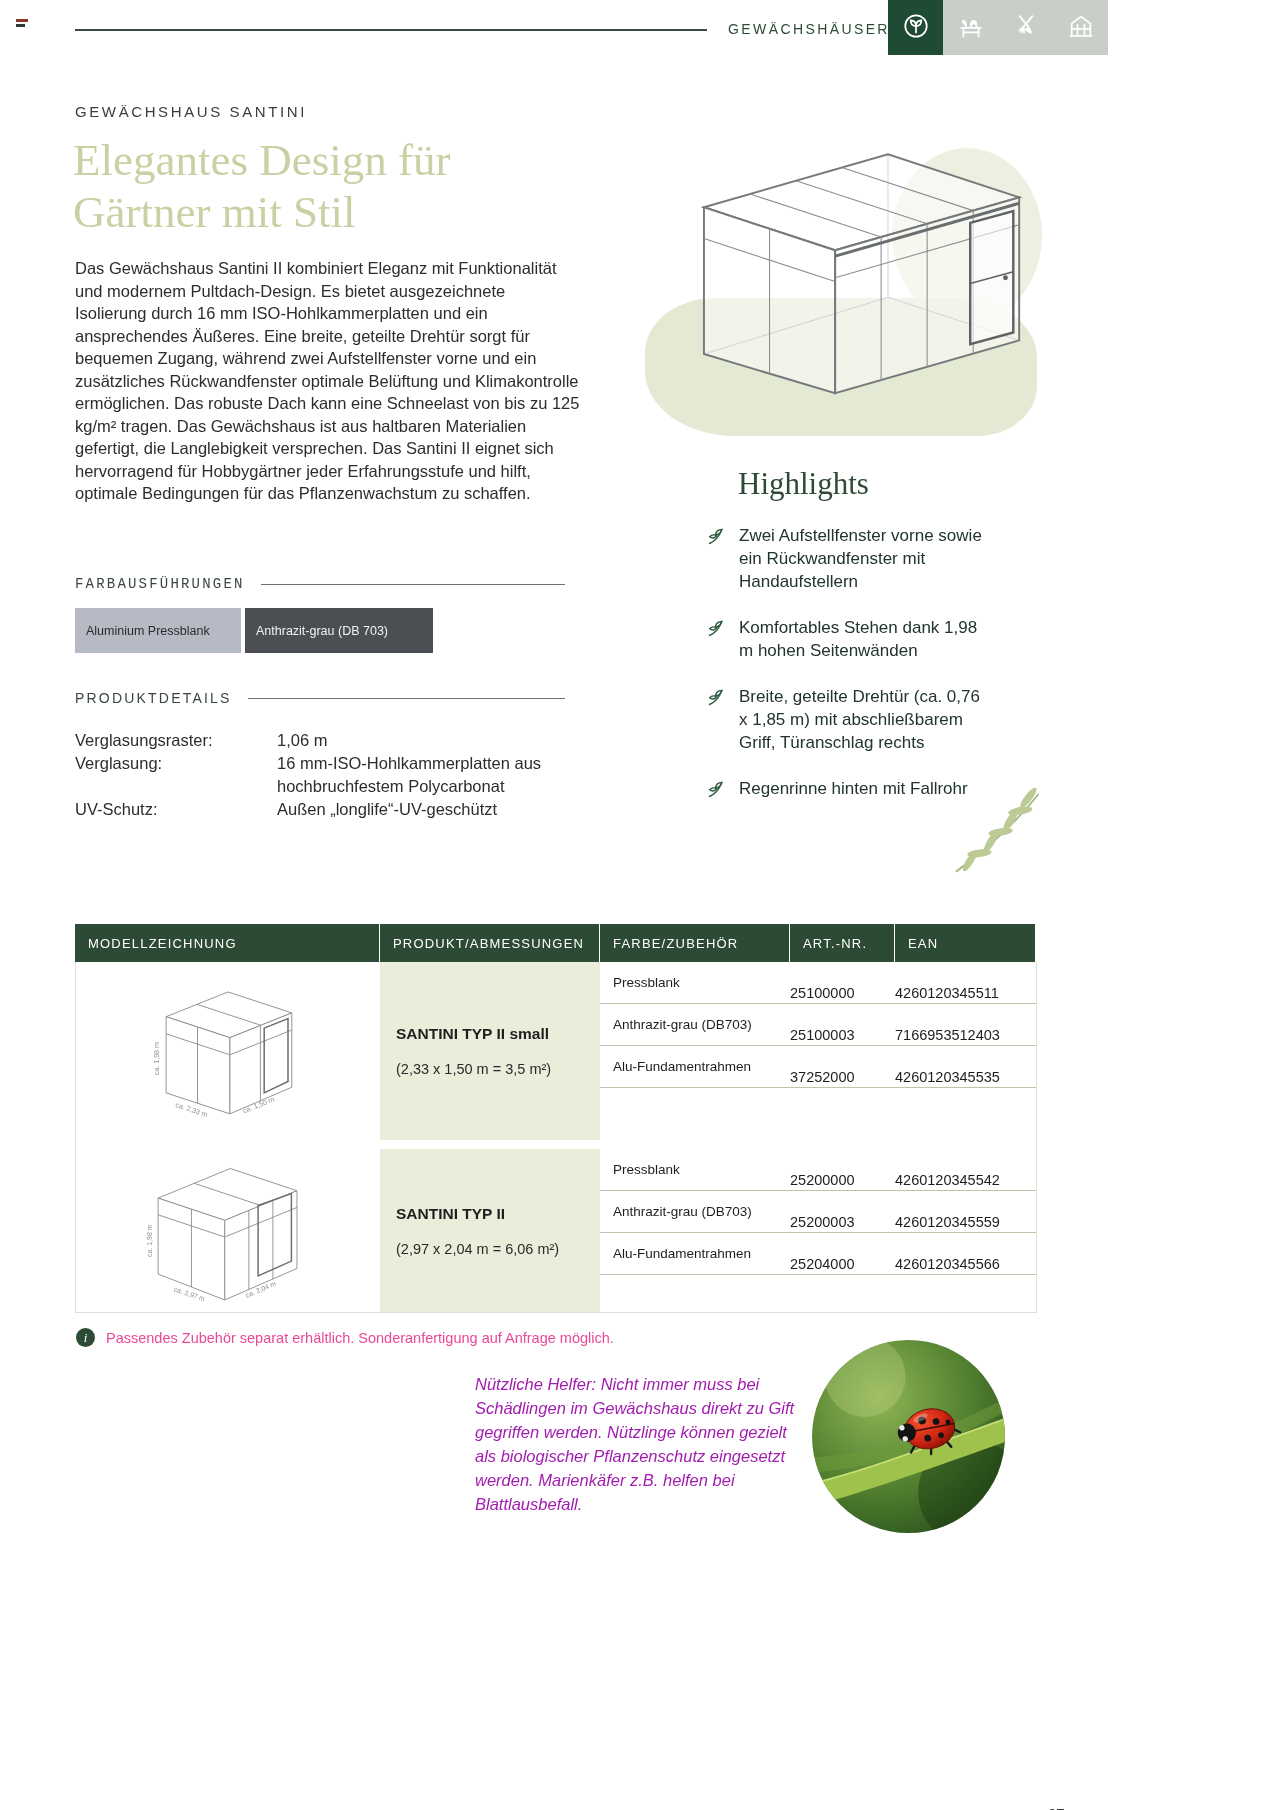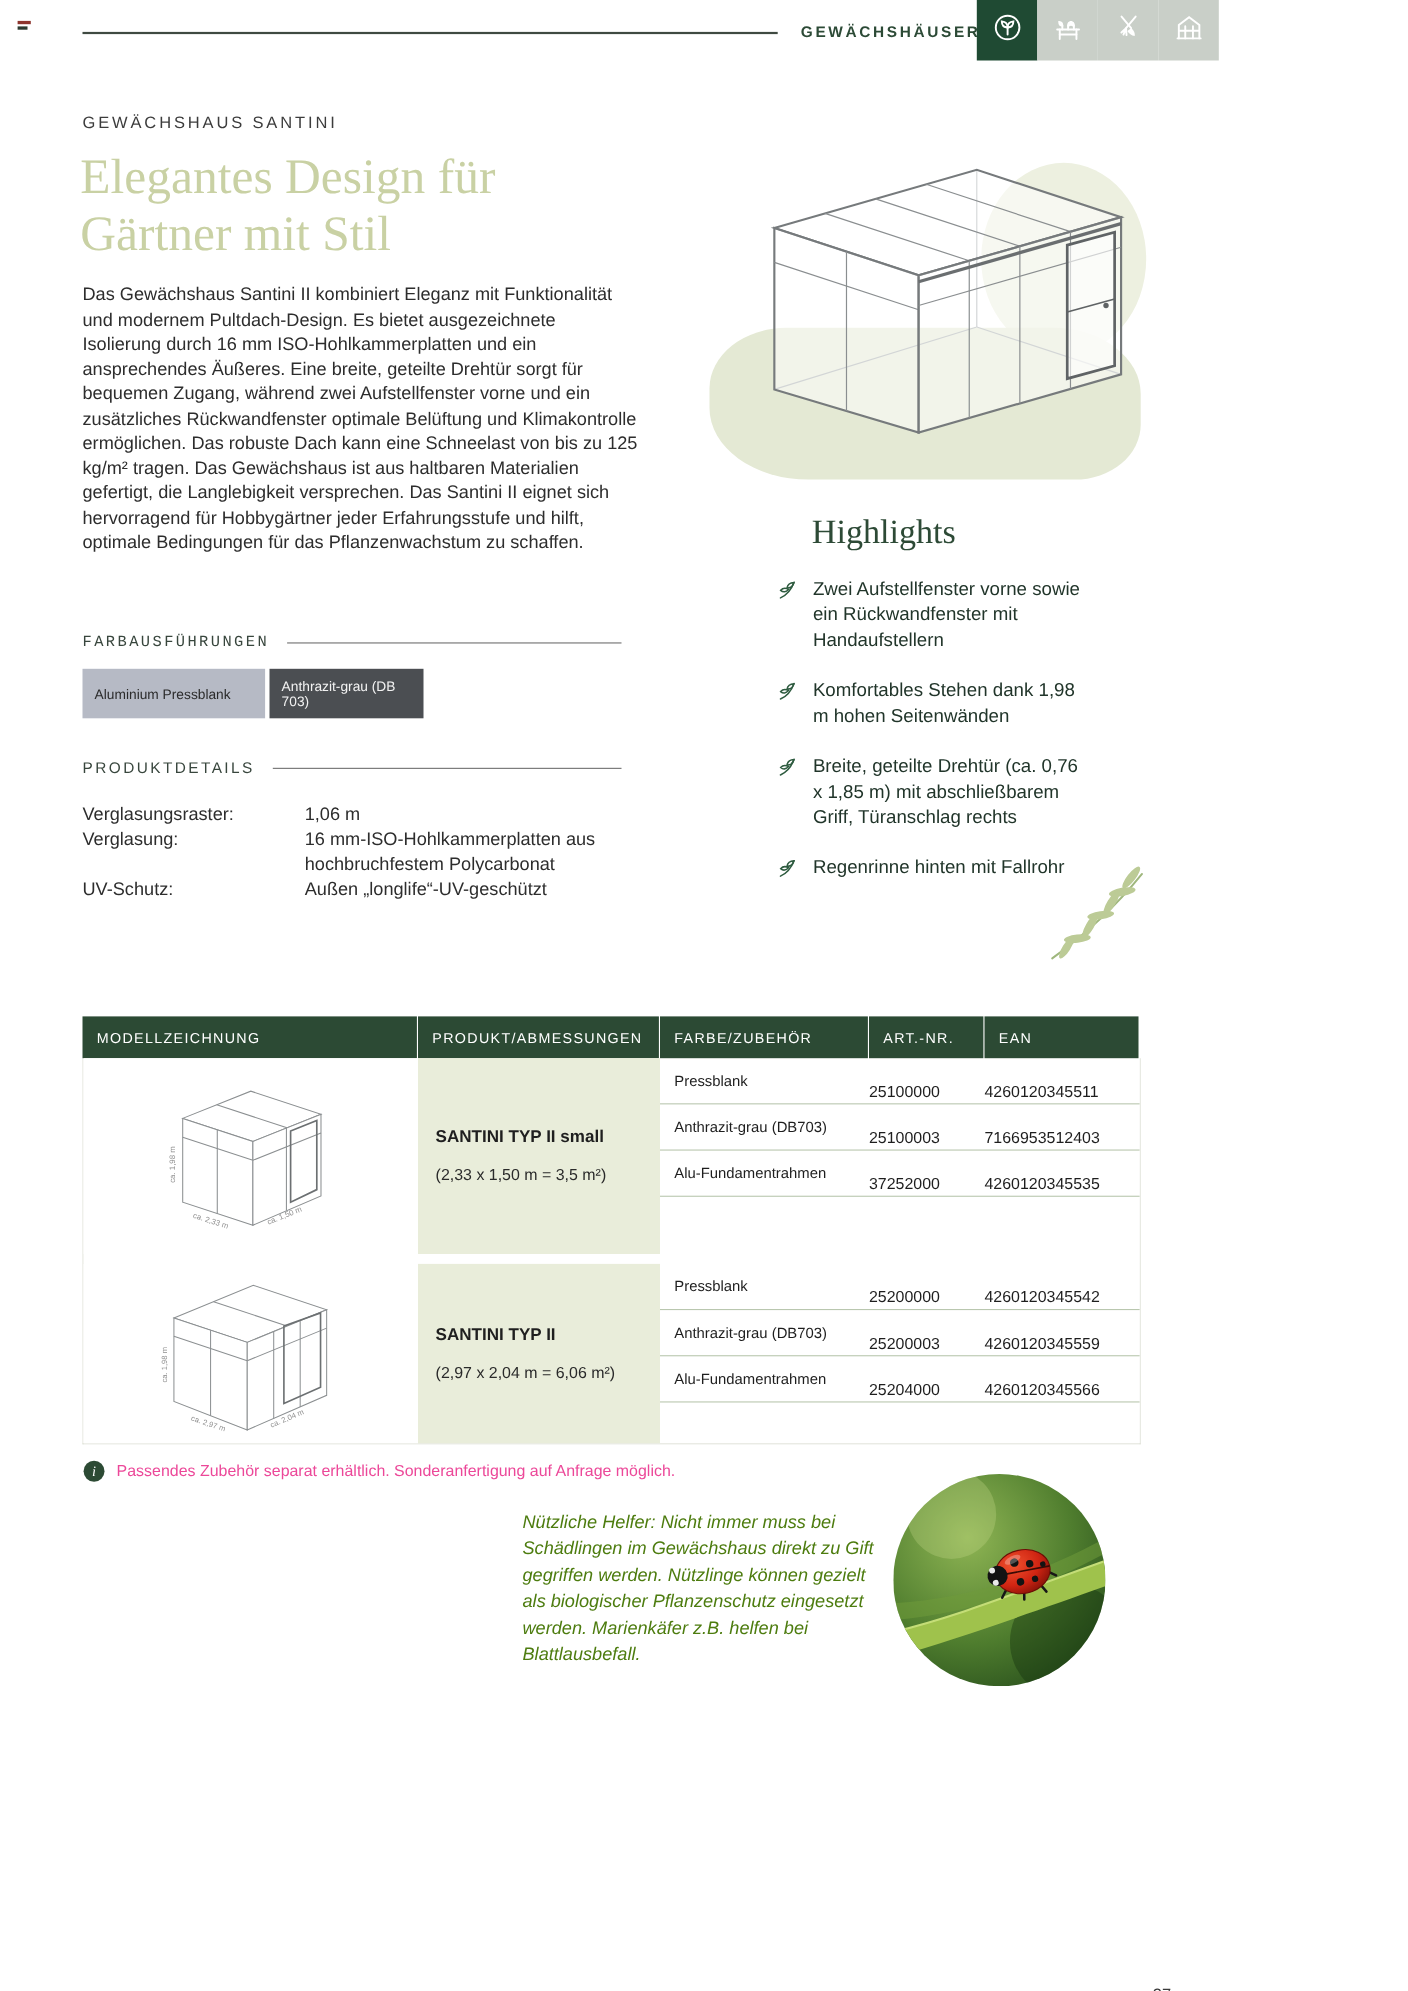--- a/index.html
+++ b/index.html
@@ -8,42 +8,42 @@
   .page { position:relative; width:1280px; height:1810px; background:#fff; overflow:hidden; margin:0 auto; }
 
   
   .mini-mark { position:absolute; left:16px; top:19px; width:12px; }
   .mini-mark .bar { display:block; height:3px; margin-bottom:2px; }
   .bar-red { background:#8e352e; }
   .bar-dark { background:#2c3a30; width:9px; }
 
   
   .head-rule { position:absolute; left:75px; top:29px; width:632px; height:2px; background:#3f4a41; }
-  .head-title { position:absolute; left:728px; top:21px; font-size:14px; font-weight:bold; letter-spacing:2.4px; color:#2c4a36; }
+  .head-title { position:absolute; left:728px; top:21px; font-size:14px; font-weight:normal; letter-spacing:2.4px; color:#2c4a36; }
   .tabs { position:absolute; left:888px; top:0; display:flex; }
   .tab { width:55px; height:55px; display:flex; align-items:center; justify-content:center; background:#c9cfc8; cursor:pointer; }
   .tab.active { background:#1f4a33; }
   .tab svg { width:28px; height:28px; }
 
   
   .kicker { position:absolute; left:75px; top:103px; font-size:15px; letter-spacing:2.6px; color:#3c3c3c; }
   .title { position:absolute; left:73px; top:134px; font-family:"Liberation Serif", serif; font-weight:400;
            font-size:45px; line-height:52px; color:#c9d1a4; }
   .body-copy { position:absolute; left:75px; top:257px; width:505px; font-size:16.5px; line-height:22.5px; color:#2d2d2d; }
 
   .sec-head { position:absolute; left:75px; width:490px; display:flex; align-items:center; gap:16px;
               font-size:14px; letter-spacing:2.2px; color:#38463d; }
   .sec-head .rule { flex:1; height:1px; background:#6f6f6f; }
   .sec-colors { top:576px;font-family:Liberation Mono, monospace; }
   .sec-details { top:690px; }
 
   .swatches { position:absolute; left:75px; top:608px; display:flex; gap:4px; }
   .swatch { height:45px; display:flex; align-items:center; padding:0 11px; font-size:12.5px; }
   .swatch-alu { width:166px; background:#b6bac5; color:#2b2b2b; }
-  .swatch-anth { width:140px; background:#4b4e52; color:#f2f2f2; }
+  .swatch-anth { width:188px; background:#4b4e52; color:#f2f2f2; }
 
   .details { position:absolute; left:75px; top:729px; width:500px; display:grid;
              grid-template-columns:202px 1fr; font-size:16.5px; line-height:23px; color:#2d2d2d; }
 
   
   .img-blob { position:absolute; left:645px; top:298px; width:392px; height:138px; background:#e4e9d4;
               border-radius:70px 80px 60px 90px / 55px 60px 50px 65px; }
   .img-blob2 { position:absolute; left:892px; top:148px; width:150px; height:175px; background:#edf0e0; border-radius:50%; }
   .gh-main { position:absolute; left:655px; top:146px; width:372px; height:280px; }
 
@@ -75,21 +75,21 @@
   .c-art, .c-ean { font-size:14.5px; color:#1e1e1e;margin-top:20px; }
   .dim { font-size:7.5px; fill:#8f8f8f; text-anchor:middle; font-family:"Liberation Sans", sans-serif; }
 
   
   .note { position:absolute; left:76px; top:1328px; display:flex; gap:11px; align-items:flex-start; }
   .note-icon { width:19px; height:19px; border-radius:50%; background:#2c4a34; color:#fff; display:flex;
                align-items:center; justify-content:center; font-family:"Liberation Serif", serif;
                font-style:italic; font-size:13px; flex:0 0 19px; }
   .note-text { font-size:14.5px; color:#ec4899; padding-top:2px; }
   .helper { position:absolute; left:475px; top:1372px; width:332px; font-style:italic; font-size:16.5px;
-            line-height:24px; color:#4d7c0f; }
+            line-height:24px; color:#a21caf; }
 
   .ladybug { position:absolute; left:812px; top:1340px; width:193px; height:193px; border-radius:50%; overflow:hidden; }
   .ladybug svg { width:100%; height:100%; display:block; }
 
   .page-num { position:absolute; left:1048px; top:1805px; font-size:15px; color:#3a3a3a; }
 </style>
 </head>
 <body>
 
 <div class="page">

